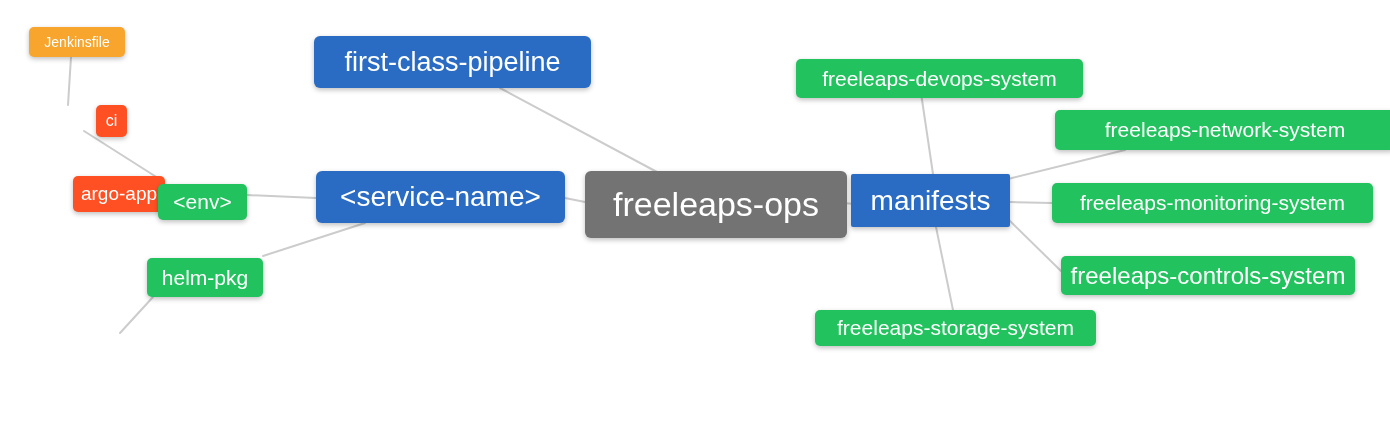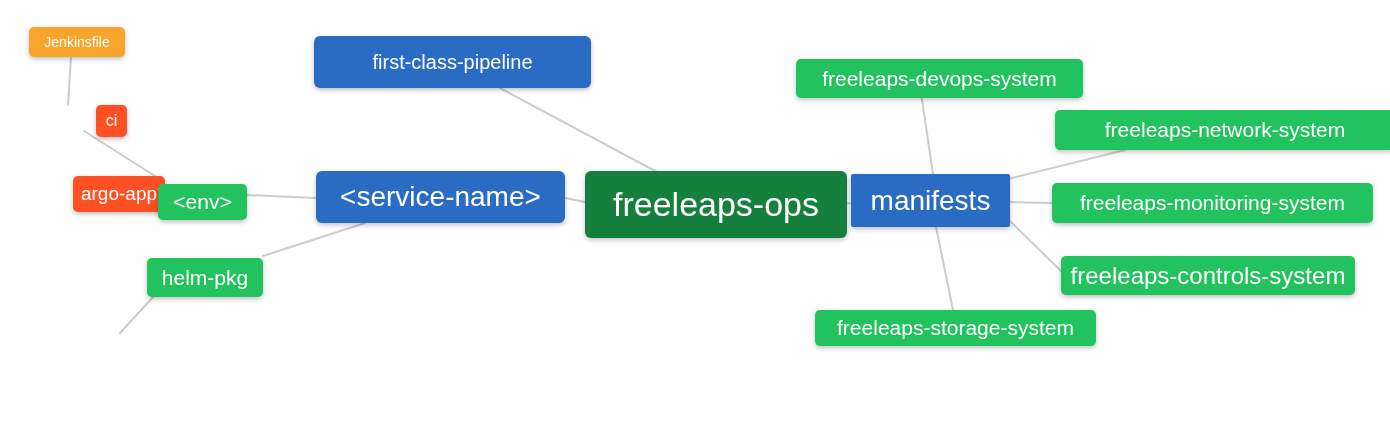--- a/index.html
+++ b/index.html
@@ -38,30 +38,30 @@
     border-radius: 5px;
     box-shadow: 0 2px 5px rgba(0,0,0,0.25);
     white-space: nowrap;
     cursor: pointer;
     box-sizing: border-box;
   }
   .blue   { background: #2a6cc4; }
   .green  { background: #22c35e; }
   .orange { background: #f7a52c; }
   .red    { background: #ff5024; margin-left: 43px; }
-  .dark   { background: #15803d; }
+  .dark   { background: #737373; }
 
   
   #n-jenkinsfile          { left: 29px;   top: 27px;  width: 96px;  height: 30px; font-size: 14px; }
   #n-ci                   { left: 53px;   top: 105px; width: 31px;  height: 32px; font-size: 16px; }
   #n-argo-app             { left: 30px;   top: 176px; width: 92px;  height: 36px; font-size: 19px; align-items: center; }
   #n-env                  { left: 158px;  top: 184px; width: 89px;  height: 36px; font-size: 21px; }
   #n-helm-pkg             { left: 147px;  top: 258px; width: 116px; height: 39px; font-size: 21px; }
   #n-values-env-yaml      { left: 8px;    top: 333px; width: 167px; height: 32px; font-size: 17px; }
-  #n-first-class-pipeline { left: 314px;  top: 36px;  width: 277px; height: 52px; font-size: 20px; border-radius: 6px; }
+  #n-first-class-pipeline { left: 314px;  top: 36px;  width: 277px; height: 52px; font-size: 27px; border-radius: 6px; }
   #n-service-name         { left: 316px;  top: 171px; width: 249px; height: 52px; font-size: 28px; border-radius: 6px; }
   #n-freeleaps-ops        { left: 585px;  top: 171px; width: 262px; height: 67px; font-size: 34px; border-radius: 6px; }
   #n-manifests            { left: 851px;  top: 174px; width: 159px; height: 53px; font-size: 28px; border-radius: 2px; }
   #n-devops-system        { left: 796px;  top: 27px;  width: 287px; height: 39px; font-size: 21px; margin-top: 32px; }
   #n-network-system       { left: 1055px; top: 110px; width: 340px; height: 40px; font-size: 21px; }
   #n-monitoring-system    { left: 1052px; top: 183px; width: 321px; height: 40px; font-size: 21px; }
   #n-controls-system      { left: 1061px; top: 256px; width: 294px; height: 39px; font-size: 24px; }
   #n-storage-system       { left: 815px;  top: 310px; width: 281px; height: 36px; font-size: 21px; }
 </style>
 </head>

